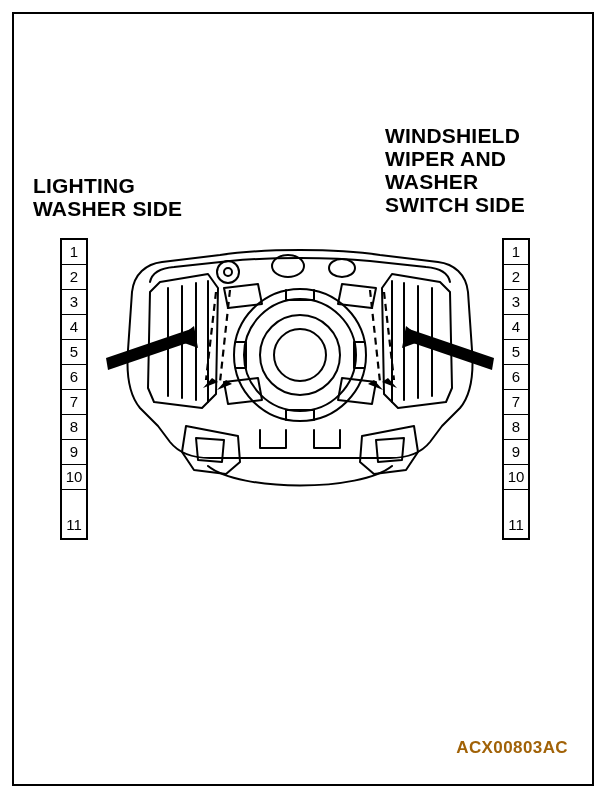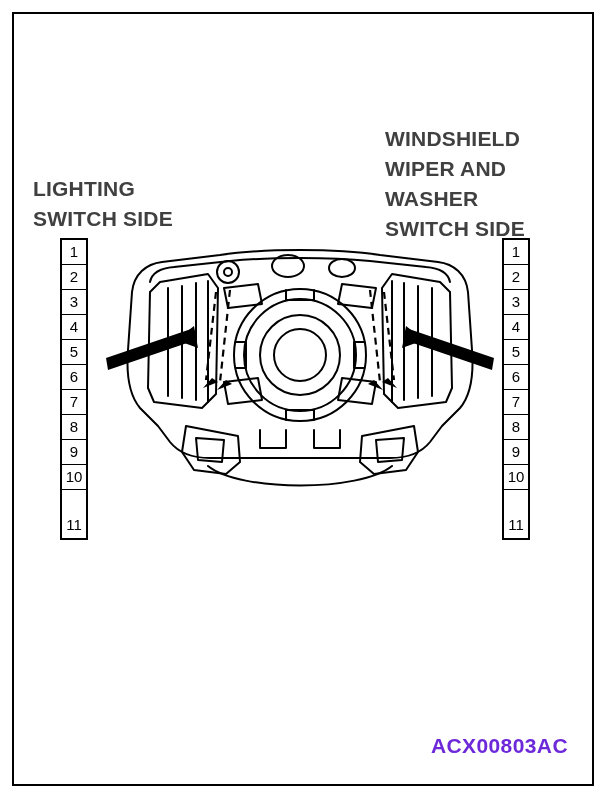--- a/index.html
+++ b/index.html
@@ -30,22 +30,22 @@
     height: 774px;
     border: 2px solid #000000;
     box-sizing: border-box;
     background: #ffffff;
   }
   
   .title-block {
     position: absolute;
     font-weight: bold;
     font-size: 21px;
-    line-height: 30px;
-    color: #404040;
+    line-height: 23px;
+    color: #000000;
     letter-spacing: 0.2px;
     white-space: pre;
   }
   #title-left {
     left: 33px;
     top: 174px;
   }
   #title-right {
     left: 385px;
     top: 124px;
@@ -69,43 +69,43 @@
     text-align: center;
     color: #000000;
     font-family: "Liberation Sans", sans-serif;
   }
   .pin-cell.last { border-bottom: none; margin-top: 23px; }
   
   #code-label {
     position: absolute;
     right: 40px;
     bottom: 42px;
-    font-size: 21px;
+    font-size: 17px;
     font-weight: bold;
     letter-spacing: 0.4px;
-    color: #6d28d9;
+    color: #a16207;
   }
   
   #drawing {
     position: absolute;
     left: 90px;
     top: 230px;
     width: 420px;
     height: 300px;
   }
   svg { display: block; }
 </style>
 </head>
 <body>
 
 <div id="page">
   <div id="frame"></div>
 
   <div class="title-block" id="title-left">LIGHTING
-SWITCH SIDE</div>
+WASHER SIDE</div>
 
   <div class="title-block" id="title-right">WINDSHIELD
 WIPER AND
 WASHER
 SWITCH SIDE</div>
 
   <div class="pin-column" id="pins-left">
     <div class="pin-cell">1</div>
     <div class="pin-cell">2</div>
     <div class="pin-cell">3</div>

